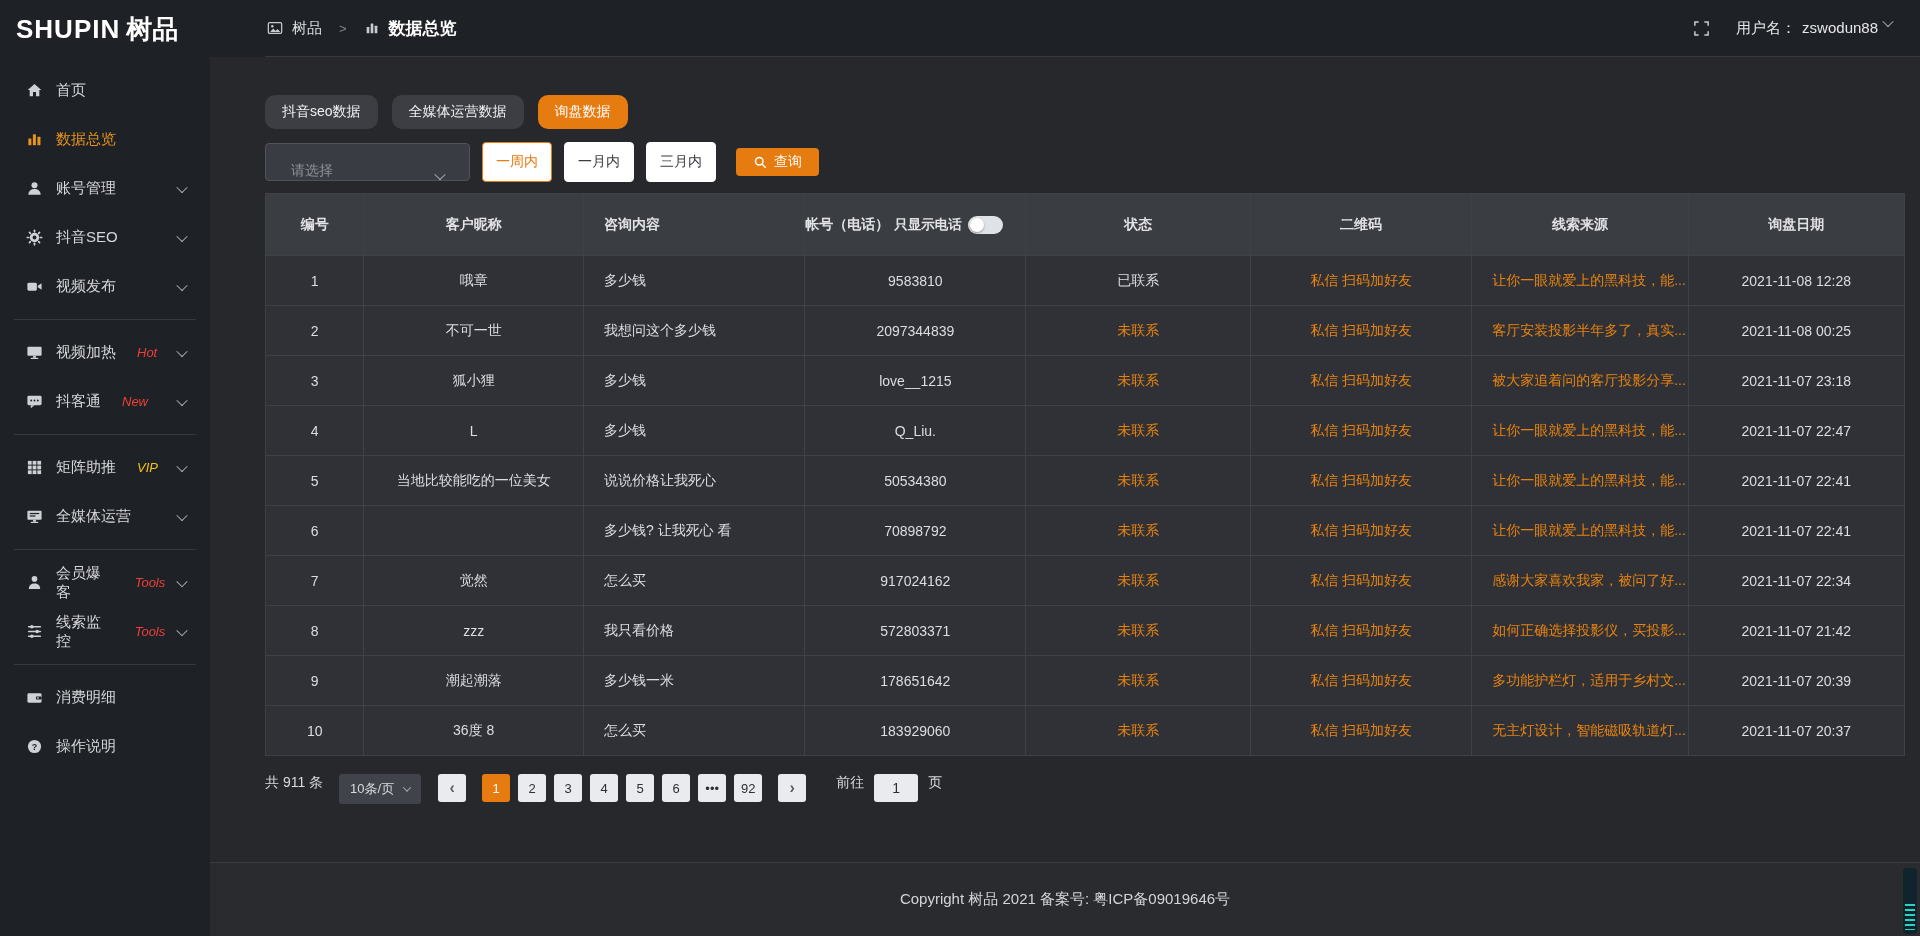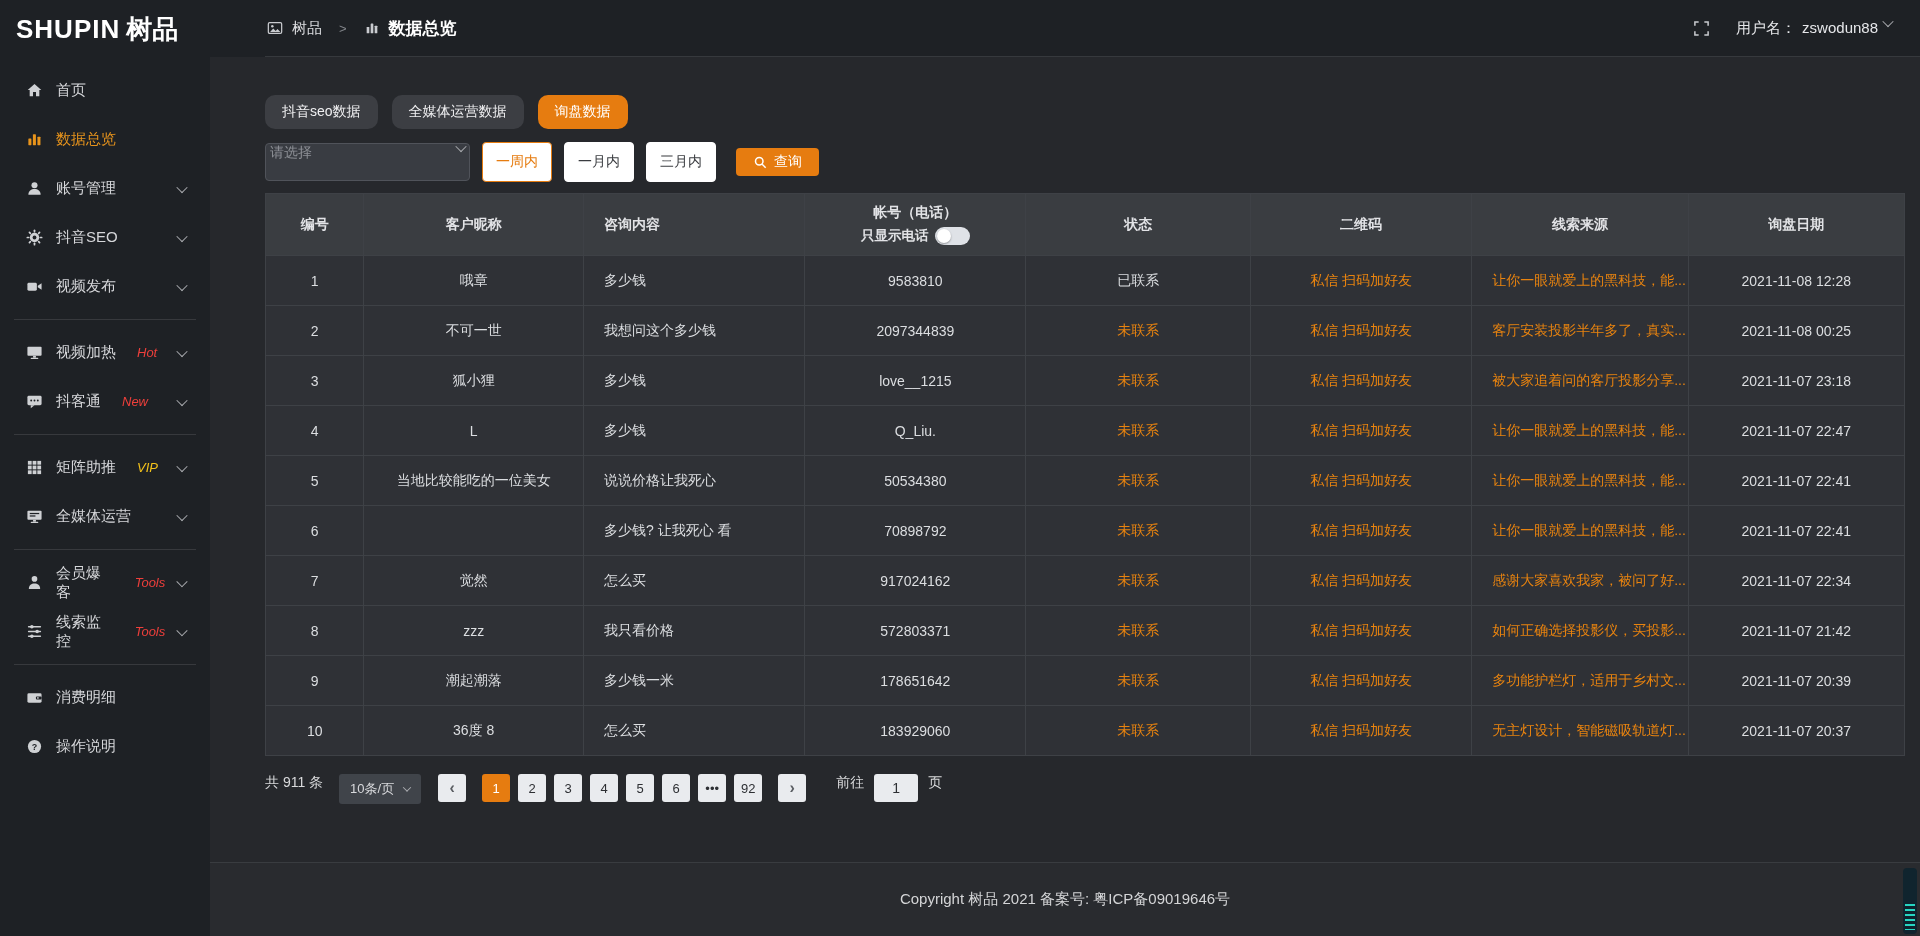--- a/index.html
+++ b/index.html
@@ -36,37 +36,37 @@
   .badge.yellow{color:#f3c21b}
   .s-item .chev{margin-left:auto;margin-right:24px}
   .s-divider{height:1px;background:#37393d;margin:8px 14px}
 
   
   .main{flex:1;display:flex;flex-direction:column;padding:38px 15px 0 55px;background:#26282c}
   .tabs{display:flex;gap:14px}
   .tab{height:34px;padding:0 17px;background:#3c3e43;color:#f0f0f2;font-size:14px;border-radius:10px}
   .tab.active{background:#e67c10;color:#fff}
   .filters{display:flex;align-items:center;margin-top:13px;gap:12px}
-  .select{width:205px;height:38px;background:#393c42;border:1px solid #50535a;border-radius:4px;display:flex;align-items:flex-start;padding:0 4px;color:#8d9096;font-size:14px;cursor:pointer}
+  .select{width:205px;height:38px;background:#393c42;border:1px solid #50535a;border-radius:4px;display:flex;align-items:flex-end;padding:0 25px;color:#8d9096;font-size:14px;cursor:pointer}
   .select .chev{margin-left:auto}
   .rng{height:40px;min-width:62px;padding:0 13px;background:#fff;color:#3a3c40;font-size:14px;border-radius:4px;border:1px solid #fff}
   .rng.active{color:#e67c10;border-color:#e67c10}
   .search-btn{height:28px;padding:0 17px;margin-left:8px;background:#e67c10;color:#fff;font-size:14px;border-radius:4px;display:flex;align-items:center;gap:6px}
 
   
   table{width:100%;margin-top:11px;border-collapse:collapse;table-layout:fixed}
   col.c1{width:6%}col.c2{width:13.4%}col.c3{width:13.5%}col.c4{width:13.5%}col.c5{width:13.7%}col.c6{width:13.5%}col.c7{width:13.2%}col.c8{width:13.2%}
   th,td{border:1px solid #3e4146;font-size:14px}
   thead th{background:#3a3d41;height:62px;color:#e2e3e6;font-weight:600}
   tbody td{background:#2f3136;height:50px;color:#dcdee1}
   .ta-c{text-align:center}
   .ta-l{text-align:left;padding-left:20px}
   .cell-link{color:#e8830f;cursor:pointer}
   .cell-status[data-st="uncontacted"]{color:#e8830f}
-  .th-acc{display:flex;flex-direction:column;align-items:center;gap:5px}
+  .th-acc{display:flex;flex-direction:row;align-items:center;gap:5px}
   .th-acc2{display:flex;align-items:center;gap:6px;font-weight:bold;font-size:13.5px;color:#e2e3e6}
   .switch{width:35px;height:18px;border-radius:9px;background:#dfe2e7;position:relative;display:inline-block;cursor:pointer}
   .switch::after{content:'';position:absolute;left:2px;top:2px;width:14px;height:14px;border-radius:50%;background:#fff;box-shadow:0 1px 2px rgba(0,0,0,.35)}
 
   
   .pagination{display:flex;margin-top:18px;font-size:14px}
   .pg-total{color:#d9dadc;margin-right:16px}
   .pg-size{height:30px;background:#40444a;border-radius:3px;display:flex;align-items:center;gap:10px;padding:0 11px;color:#d8d9dc;font-size:13px;cursor:pointer;margin-right:13px}
   .pg-size .chev{width:6px;height:6px}
   .pg-btn{min-width:28px;height:28px;margin:0 4px;background:#e9ebee;color:#2d2f33;font-size:13px;border-radius:3px}

